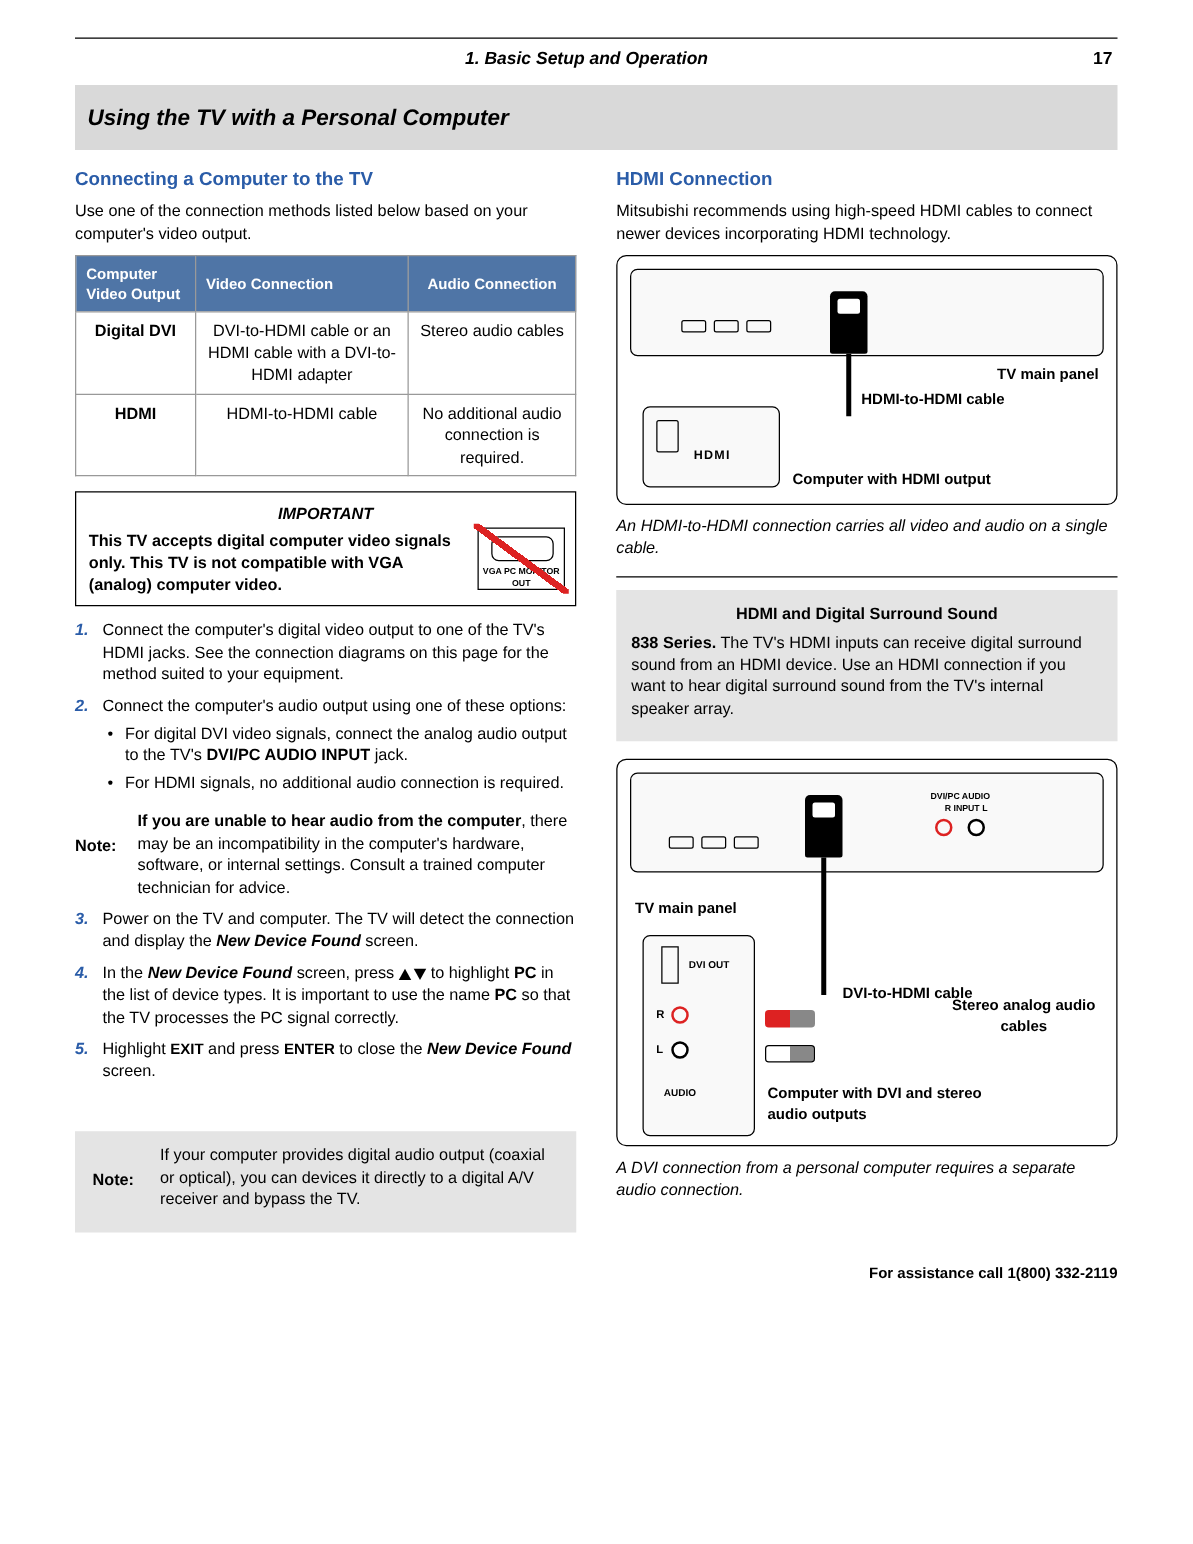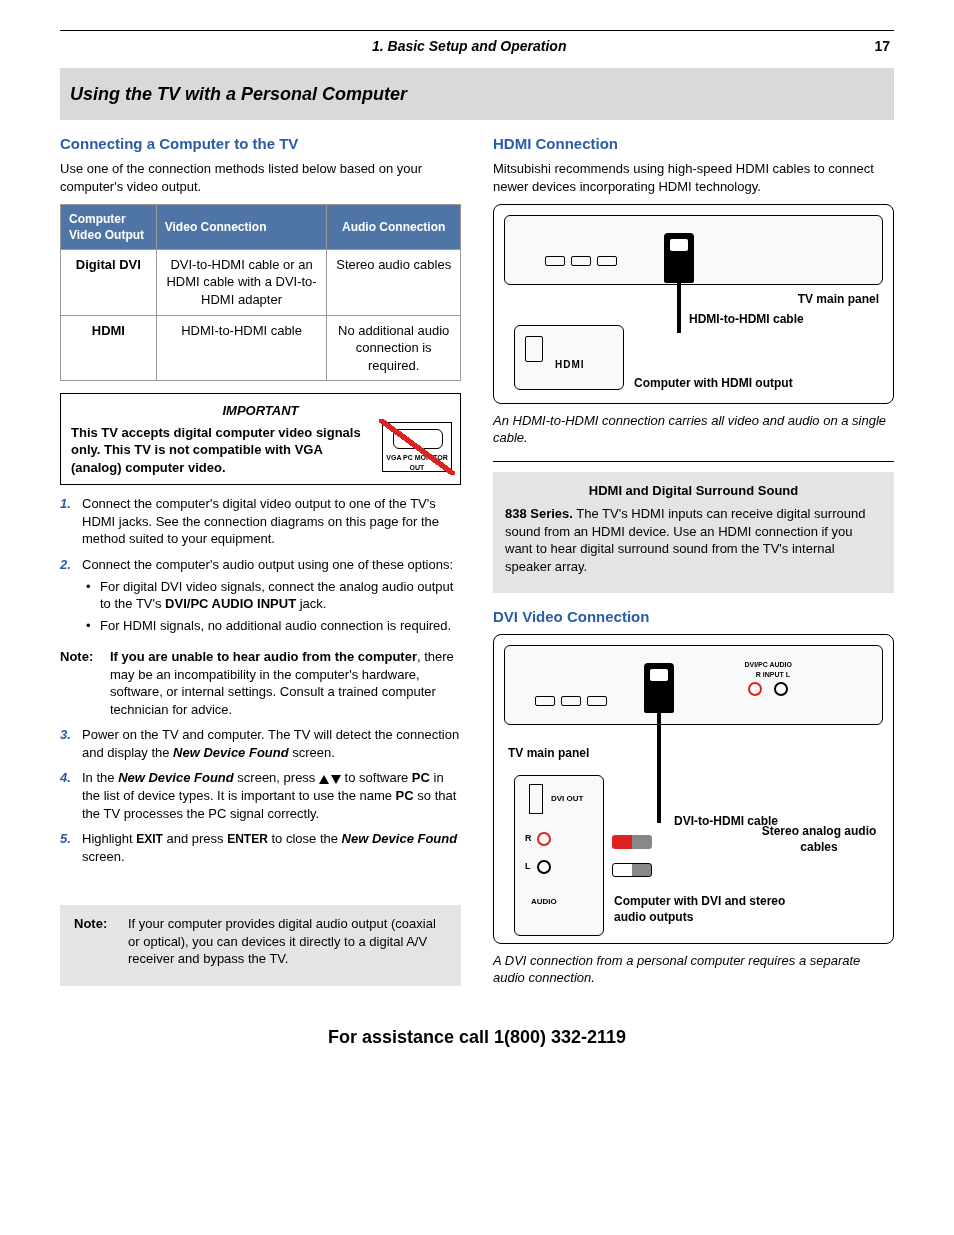--- a/index.html
+++ b/index.html
@@ -119,21 +119,21 @@
   }
   ol.steps > li .body { flex: 1; }
   ul.bullets { list-style: none; padding-left: 18px; margin: 4px 0; }
   ul.bullets li { position: relative; margin-bottom: 4px; }
   ul.bullets li::before {
     content: "•";
     position: absolute;
     left: -14px;
   }
   .note-row { display: flex; margin-bottom: 8px; }
-  .note-row .note-label { font-weight: bold; width: 50px; flex-shrink: 0; }
+  .note-row .note-label { font-weight: bold; width: 50px; flex-shrink: 0; margin-top: 20px; }
   .note-row .note-body { flex: 1; }
   .gray-note {
     background: #e4e4e4;
     padding: 10px 14px 10px 14px;
     margin-top: 40px;
   }
   .gray-note .note-row .note-label { width: 54px; }
   .diagram {
     border: 1px solid #000;
     border-radius: 8px;
@@ -162,23 +162,23 @@
     background: #e4e4e4;
     padding: 10px 12px;
     margin: 6px 0 14px 0;
   }
   .gray-box .gb-title {
     font-weight: bold;
     text-align: center;
     margin-bottom: 6px;
   }
   .footer-assist {
-    text-align: center;
-    font-weight: bold;
-    font-size: 18px;
+    text-align: right;
+    font-weight: bold;
+    font-size: 12px;
     margin-top: 24px;
   }
   .tri-up, .tri-down { display:inline-block; width:0; height:0; vertical-align: middle; }
   .tri-up { border-left:5px solid transparent; border-right:5px solid transparent; border-bottom:9px solid #000; }
   .tri-down { border-left:5px solid transparent; border-right:5px solid transparent; border-top:9px solid #000; margin-left:2px; }
   .hdmi-plug {
     position:absolute; width:30px; height:50px; background:#000; border-radius:4px 4px 2px 2px;
   }
   .hdmi-plug::after { content:""; position:absolute; left:6px; top:6px; width:18px; height:12px; background:#fff; border-radius:2px; }
   .cable-line { position:absolute; background:#000; }
@@ -270,21 +270,21 @@
         <span class="num">3.</span>
         <span class="body">
           <span>Power on the TV and computer.  The TV will detect the connection and display the </span><b><i>New Device Found</i></b><span> screen.</span>
         </span>
       </li>
       <li>
         <span class="num">4.</span>
         <span class="body">
           <span>In the </span><b><i>New Device Found</i></b><span> screen, press </span>
           <span class="tri-up"></span><span class="tri-down"></span>
-          <span> to software </span><b>PC</b><span> in the list of device types.  It is important to use the name </span><b>PC</b><span> so that the TV processes the PC signal correctly.</span>
+          <span> to highlight </span><b>PC</b><span> in the list of device types.  It is important to use the name </span><b>PC</b><span> so that the TV processes the PC signal correctly.</span>
         </span>
       </li>
       <li>
         <span class="num">5.</span>
         <span class="body">
           <span>Highlight </span><b class="kbd">EXIT</b><span> and press </span><b class="kbd">ENTER</b><span> to close the </span><b><i>New Device Found</i></b><span> screen.</span>
         </span>
       </li>
     </ol>
 
@@ -320,21 +320,20 @@
     </div>
     <p class="caption">An HDMI-to-HDMI connection carries all video and audio on a single cable.</p>
 
     <div style="border-top:1px solid #000; margin:6px 0 10px 0;"></div>
 
     <div class="gray-box">
       <div class="gb-title">HDMI and Digital Surround Sound</div>
       <p><b>838 Series.</b><span>  The TV's HDMI inputs can receive digital surround sound from an HDMI device.  Use an HDMI connection if you want to hear digital surround sound from the TV's internal speaker array.</span></p>
     </div>
 
-    <div class="h-blue">DVI Video Connection</div>
 
     <div class="diagram diagram2">
       <div class="panel" style="left:10px; top:10px; right:10px; height:80px;">
         <div class="port-row" style="left:30px; top:50px;">
           <div class="mini-port"></div>
             <div class="mini-port"></div>
             <div class="mini-port"></div>
         </div>
         <div style="position:absolute; right:90px; top:14px; font-size:7px; font-weight:bold;">DVI/PC  AUDIO</div>
         <div style="position:absolute; right:92px; top:24px; font-size:7px; font-weight:bold;">R   INPUT   L</div>

